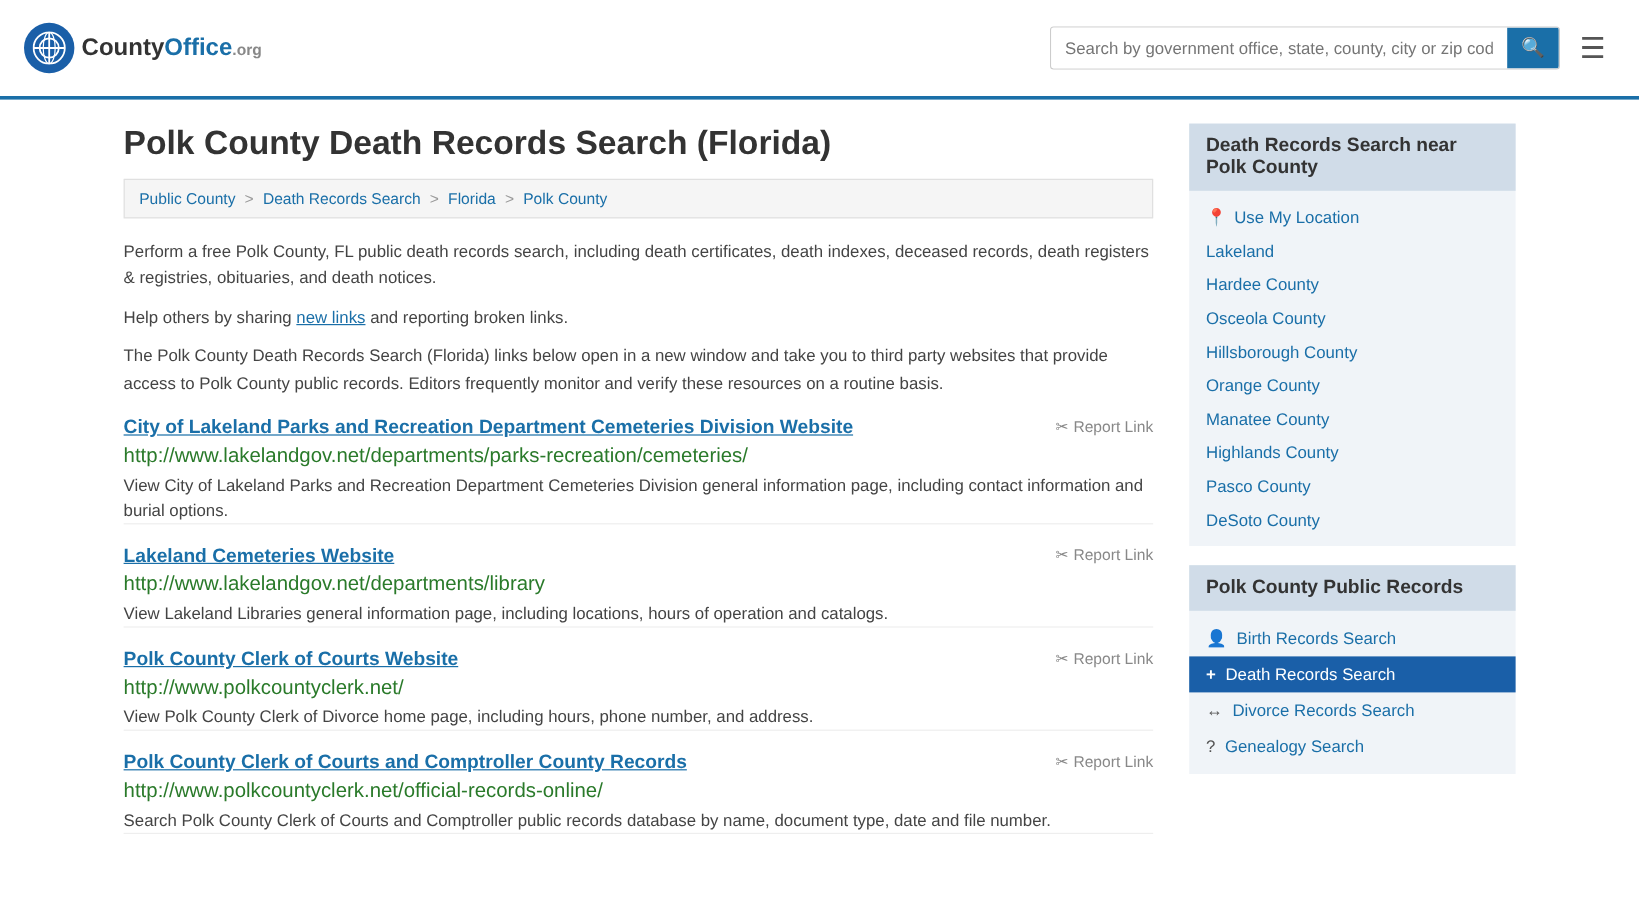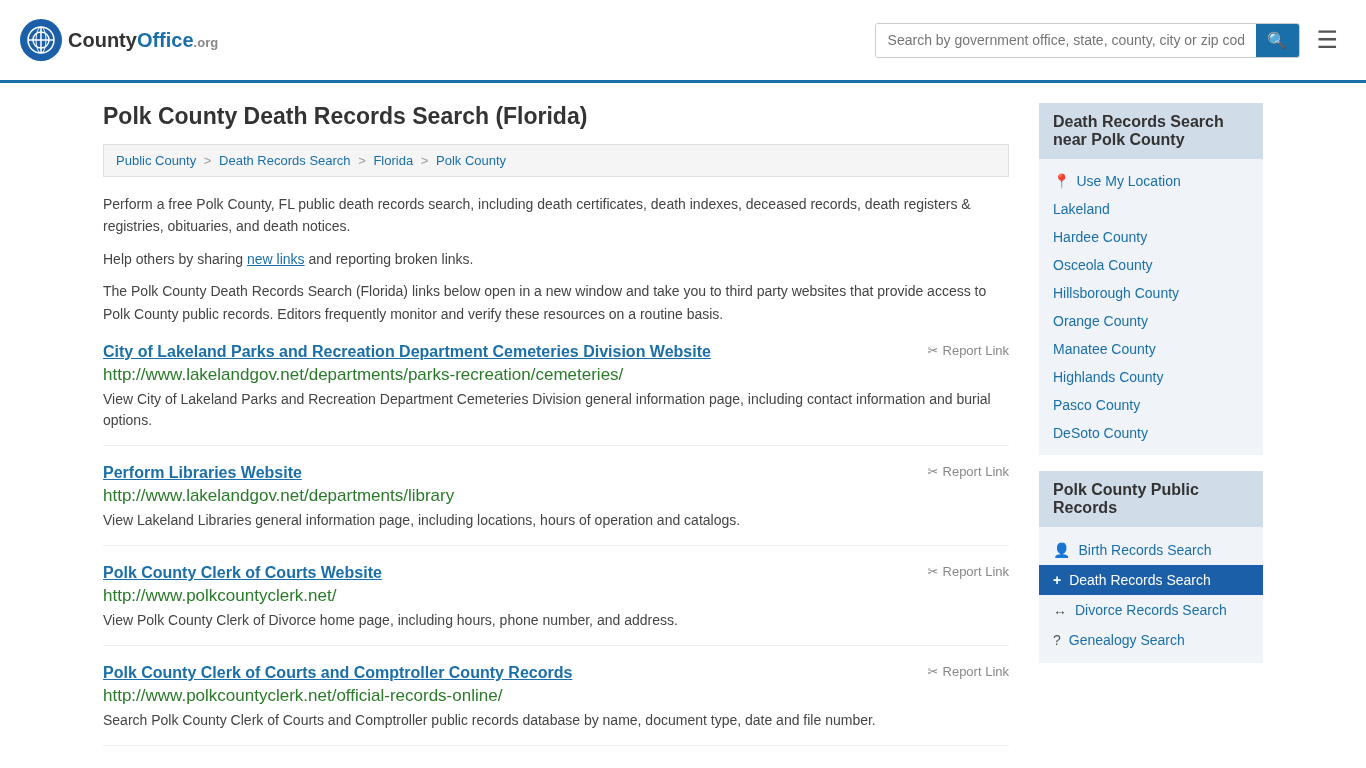--- a/index.html
+++ b/index.html
@@ -69,27 +69,27 @@
       max-width: 1200px;
       margin: 0 auto;
       padding: 20px 20px;
       display: flex;
       gap: 30px;
     }
     .content-area {
       flex: 1;
     }
     .sidebar {
-      width: 224px;
+      width: 272px;
       flex-shrink: 0;
     }
 
     
     .page-title {
-      font-size: 23px;
+      font-size: 28px;
       font-weight: bold;
       color: #333;
       margin-bottom: 14px;
     }
 
     
     .breadcrumb {
       background: #f5f5f5;
       padding: 8px 12px;
       font-size: 13px;
@@ -112,21 +112,20 @@
     }
     .description a {
       color: #1a6fa8;
       text-decoration: underline;
     }
 
     
     .result-entry {
       margin: 18px 0;
       border-bottom: 1px solid #eee;
-      padding-bottom: 14px;
     }
     .result-title {
       font-size: 16px;
       font-weight: bold;
       color: #1a6fa8;
       text-decoration: underline;
       cursor: pointer;
     }
     .result-header {
       display: flex;
@@ -274,21 +273,21 @@
           <span>✂</span>
           <span>Report Link</span>
         </div>
       </div>
       <div class="result-url">http://www.lakelandgov.net/departments/parks-recreation/cemeteries/</div>
       <div class="result-desc">View City of Lakeland Parks and Recreation Department Cemeteries Division general information page, including contact information and burial options.</div>
     </div>
 
     <div class="result-entry">
       <div class="result-header">
-        <a class="result-title" href="#">Perform Libraries Website</a>
+        <a class="result-title" href="#">Lakeland Cemeteries Website</a>
         <div class="report-link">
           <span>✂</span>
           <span>Report Link</span>
         </div>
       </div>
       <div class="result-url">http://www.lakelandgov.net/departments/library</div>
       <div class="result-desc">View Lakeland Libraries general information page, including locations, hours of operation and catalogs.</div>
     </div>
 
     <div class="result-entry">

